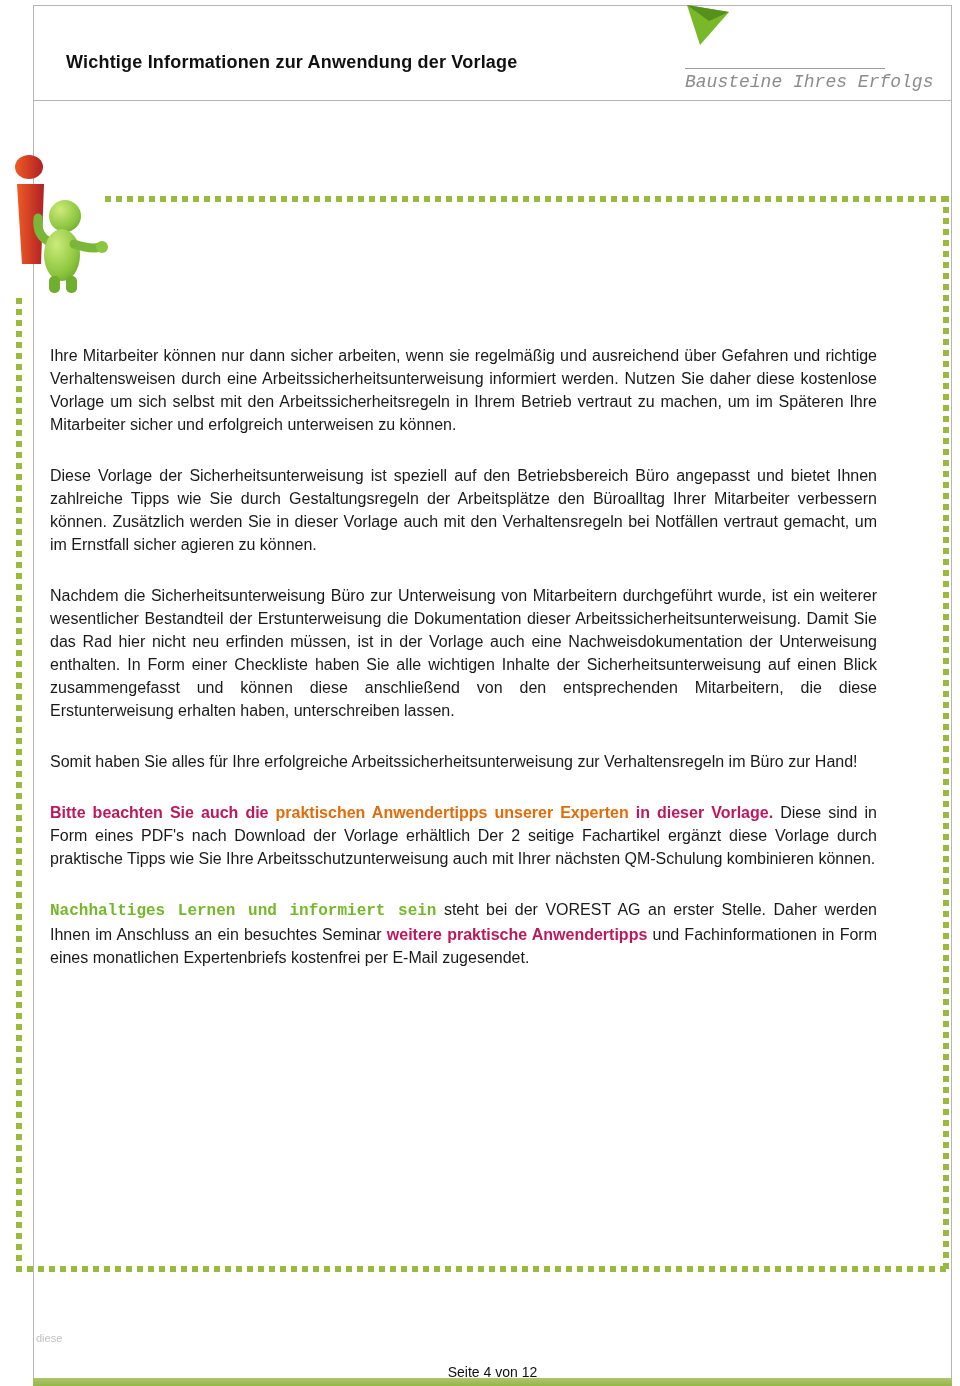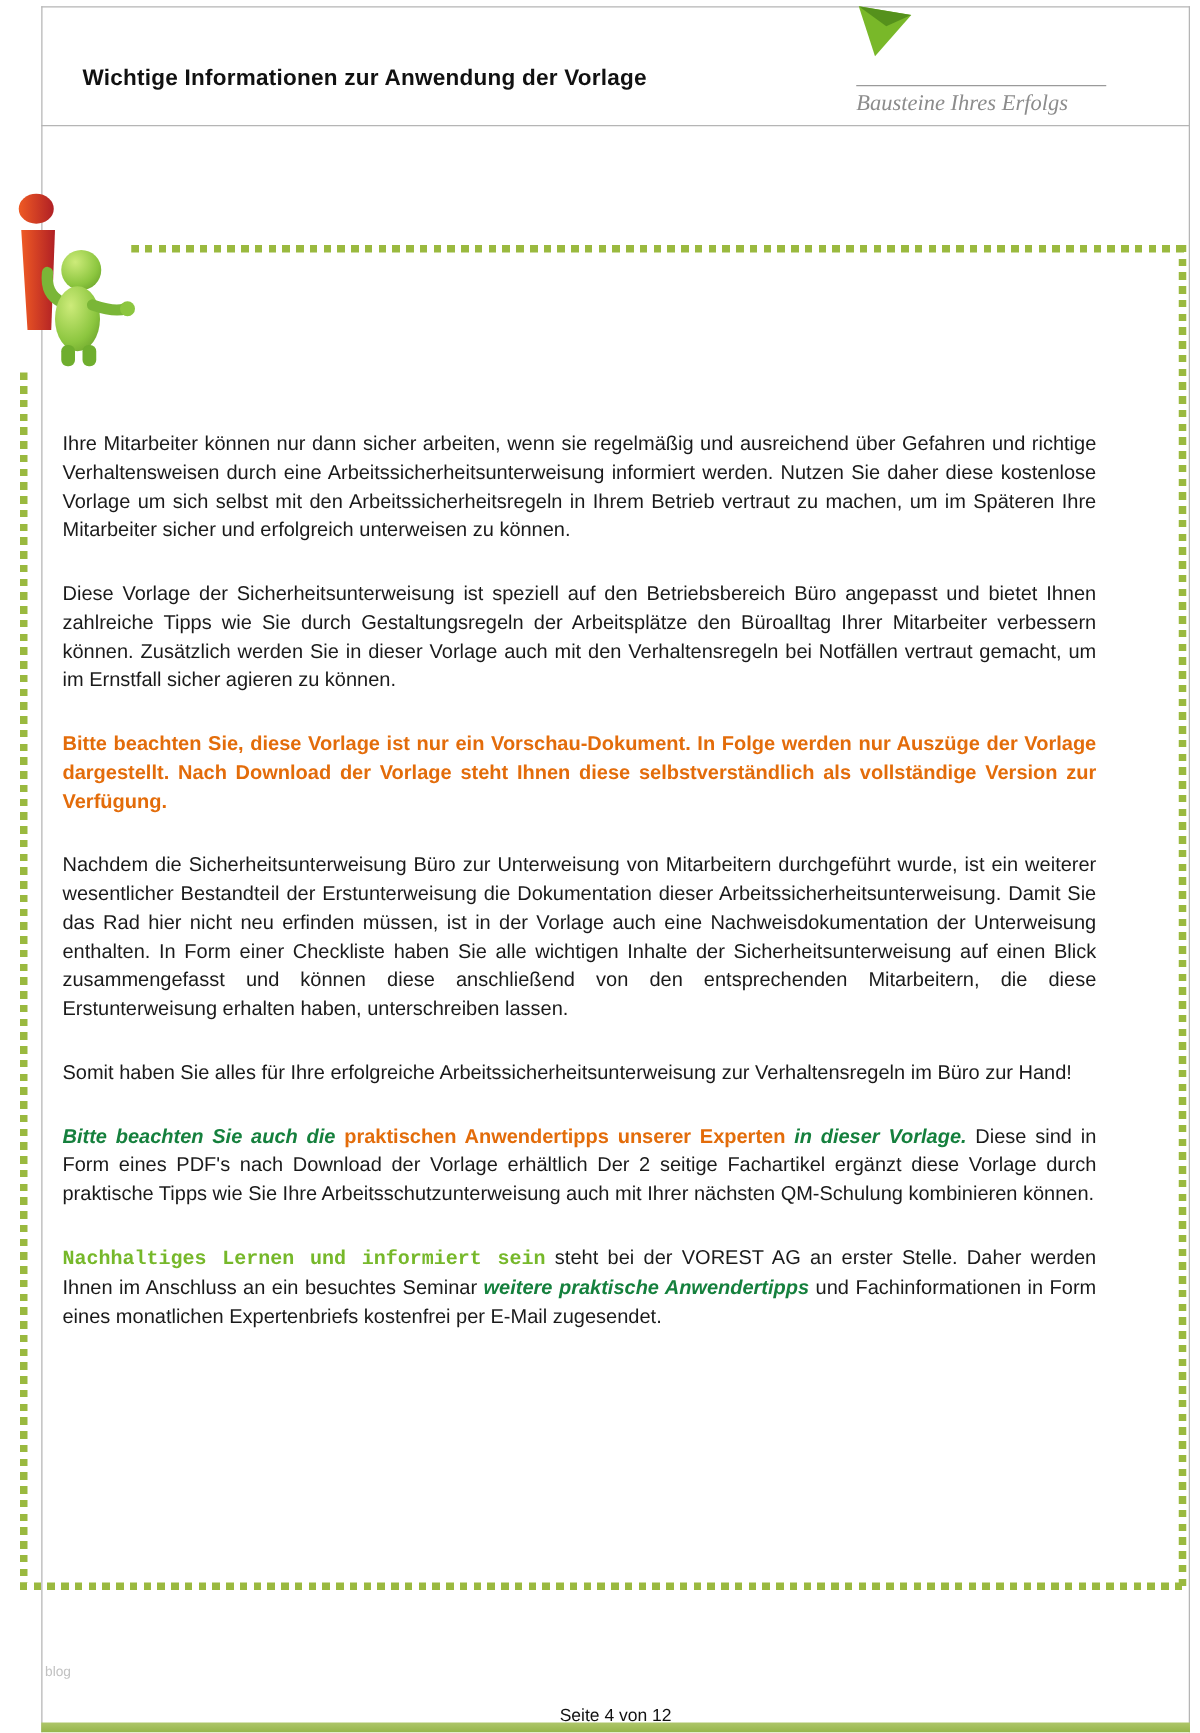--- a/index.html
+++ b/index.html
@@ -12,21 +12,21 @@
   
   .header-title{position:absolute;left:48px;top:34px;margin:18px;
     font-size:18px;font-weight:700;color:#111;letter-spacing:.2px;}
   .brand{position:absolute;left:683px;top:4px;width:210px;height:92px;}
   .brand-mark{position:absolute;left:2px;top:0;}
   .brand-name{position:absolute;left:0;top:24px;width:210px;
     font-family:"Liberation Serif",serif;font-size:34px;color:#414042;
     letter-spacing:2px;white-space:nowrap;}
   .brand-divider{position:absolute;left:2px;top:64px;width:200px;height:1px;background:#9a9a9a;}
   .brand-tagline{position:absolute;left:2px;top:68px;width:210px;
-    font-family:Liberation Serif, serif;font-style:italic;font-size:18px;color:#8c8c8c;
+    font-family:Liberation Mono, monospace;font-style:italic;font-size:18px;color:#8c8c8c;
     white-space:nowrap;}
   .header-rule{position:absolute;left:33px;right:8px;top:100px;height:1px;background:#b5b5b5;}
 
   
   .info-figure{position:absolute;left:8px;top:150px;}
 
   
   .dot-h{position:absolute;height:6px;
     background-image:repeating-linear-gradient(90deg,var(--dot,#9ab93f) 0 6px,transparent 6px 11px);}
   .dot-v{position:absolute;width:6px;
@@ -34,21 +34,21 @@
   .dot-top{left:105px;right:12px;top:196px;}
   .dot-right{left:943px;top:196px;height:1076px;}
   .dot-bottom{left:16px;right:12px;top:1266px;}
   .dot-left{left:16px;top:298px;height:968px;}
 
   
   .content{position:absolute;left:50px;top:344px;width:843px;
     font-size:16px;line-height:23px;text-align:justify;}
   .para{margin:0 16px 28px 0;}
   .seg-normal{font-weight:400;color:#1a1a1a;}
-  .seg-bold{font-weight:700;color:#15803d;font-style:italic;}
+  .seg-bold{font-weight:700;color:#be185d;}
   .seg-orange-bold{font-weight:700;color:var(--orange,#e36c0a);}
   .seg-green-bold{font-weight:700;color:var(--text-green,#76b82a);font-family:Liberation Mono, monospace;}
 
   
   .watermark{position:absolute;left:36px;top:1332px;font-size:11px;color:#c2c2c2;}
   .page-num{position:absolute;left:33px;right:8px;top:1364px;text-align:center;
     font-size:14px;color:#111;}
   .footer-bar{position:absolute;left:33px;right:8px;top:1378px;height:10px;
     background:linear-gradient(#aec66a,var(--green,#8fb143));}
 </style>
@@ -96,24 +96,23 @@
   </svg>
 
   <div class="dot-h dot-top"></div>
   <div class="dot-v dot-right"></div>
   <div class="dot-h dot-bottom"></div>
   <div class="dot-v dot-left"></div>
 
   <div class="content">
       <p class="para"><span class="seg-normal">Ihre Mitarbeiter können nur dann sicher arbeiten, wenn sie regelmäßig und ausreichend über Gefahren und richtige Verhaltensweisen durch eine Arbeitssicherheitsunterweisung informiert werden. Nutzen Sie daher diese kostenlose Vorlage um sich selbst mit den Arbeitssicherheitsregeln in Ihrem Betrieb vertraut zu machen, um im Späteren Ihre Mitarbeiter sicher und erfolgreich unterweisen zu können.</span></p>
       <p class="para"><span class="seg-normal">Diese Vorlage der Sicherheitsunterweisung ist speziell auf den Betriebsbereich Büro angepasst und bietet Ihnen zahlreiche Tipps wie Sie durch Gestaltungsregeln der Arbeitsplätze den Büroalltag Ihrer Mitarbeiter verbessern können. Zusätzlich werden Sie in dieser Vorlage auch mit den Verhaltensregeln bei Notfällen vertraut gemacht, um im Ernstfall sicher agieren zu können.</span></p>
-      <p class="para"><span class="seg-orange-bold">Bitte beachten Sie, diese Vorlage ist nur ein Vorschau-Dokument. In Folge werden nur Auszüge der Vorlage dargestellt. Nach Download der Vorlage steht Ihnen diese selbstverständlich als vollständige Version zur Verfügung.</span></p>
       <p class="para"><span class="seg-normal">Nachdem die Sicherheitsunterweisung Büro zur Unterweisung von Mitarbeitern durchgeführt wurde, ist ein weiterer wesentlicher Bestandteil der Erstunterweisung die Dokumentation dieser Arbeitssicherheitsunterweisung. Damit Sie das Rad hier nicht neu erfinden müssen, ist in der Vorlage auch eine Nachweisdokumentation der Unterweisung enthalten. In Form einer Checkliste haben Sie alle wichtigen Inhalte der Sicherheitsunterweisung auf einen Blick zusammengefasst und können diese anschließend von den entsprechenden Mitarbeitern, die diese Erstunterweisung erhalten haben, unterschreiben lassen.</span></p>
       <p class="para"><span class="seg-normal">Somit haben Sie alles für Ihre erfolgreiche Arbeitssicherheitsunterweisung zur Verhaltensregeln im Büro zur Hand!</span></p>
       <p class="para"><span class="seg-bold">Bitte beachten Sie auch die </span><span class="seg-orange-bold">praktischen Anwendertipps unserer Experten</span><span class="seg-bold"> in dieser Vorlage.</span><span class="seg-normal"> Diese sind in Form eines PDF's nach Download der Vorlage erhältlich Der 2 seitige Fachartikel ergänzt diese Vorlage durch praktische Tipps wie Sie Ihre Arbeitsschutzunterweisung auch mit Ihrer nächsten QM-Schulung kombinieren können.</span></p>
       <p class="para"><span class="seg-green-bold">Nachhaltiges Lernen und informiert sein</span><span class="seg-normal"> steht bei der VOREST AG an erster Stelle. Daher werden Ihnen im Anschluss an ein besuchtes Seminar </span><span class="seg-bold">weitere praktische Anwendertipps</span><span class="seg-normal"> und Fachinformationen in Form eines monatlichen Expertenbriefs kostenfrei per E-Mail zugesendet.</span></p>
     </div>
 
-  <div class="watermark">blog</div>
+  <div class="watermark">diese</div>
   <div class="page-num">Seite 4 von 12</div>
   <div class="footer-bar"></div>
 
 </div>
 
 </body></html>

